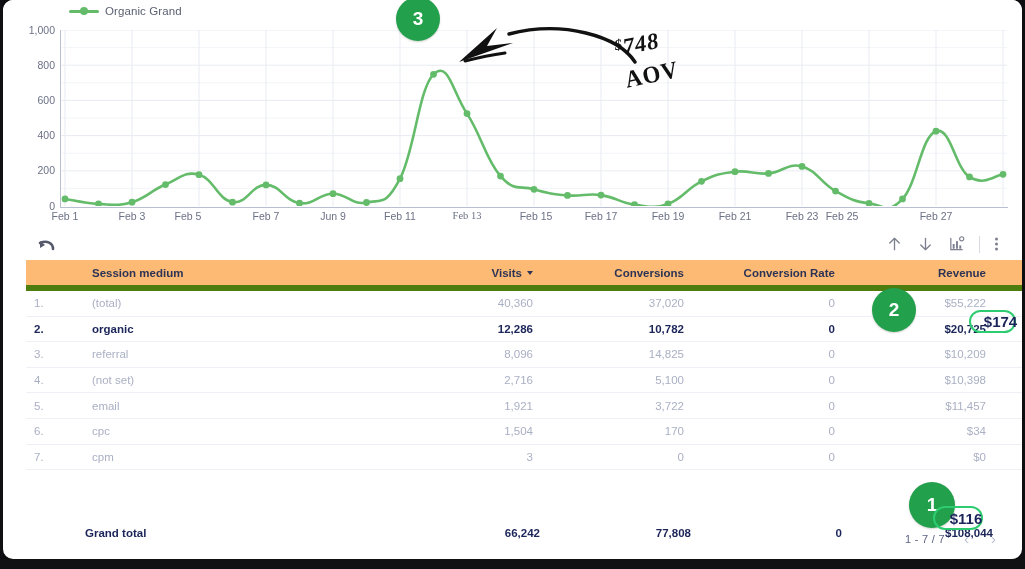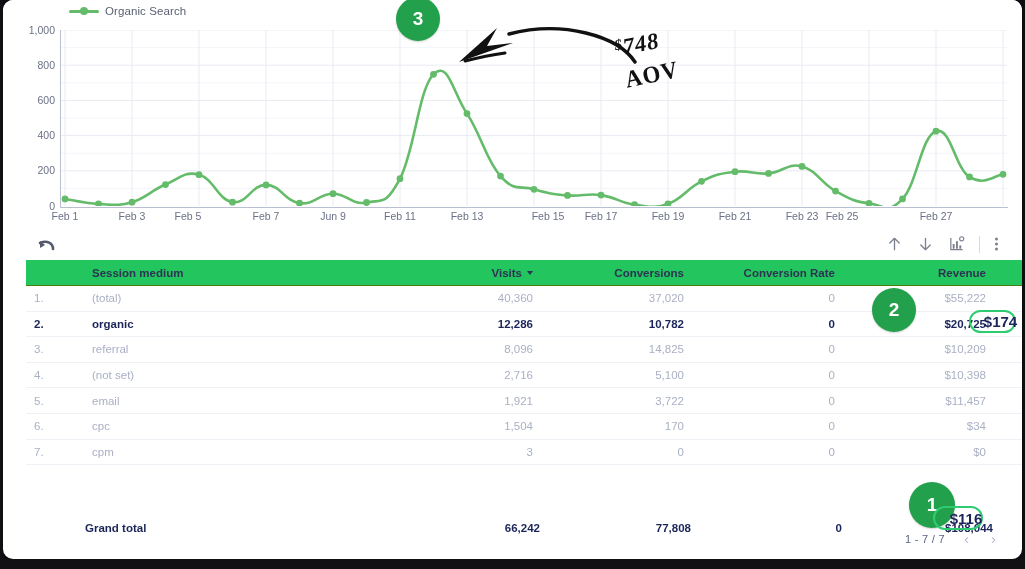--- a/index.html
+++ b/index.html
@@ -84,23 +84,23 @@
   #table-toolbar{position:absolute;left:0;top:232px;width:1019px;height:28px;background:#fff;}
   #undo-btn{position:absolute;left:33px;top:5px;width:20px;height:18px;}
   #toolbar-right{position:absolute;right:23px;top:3px;display:flex;align-items:center;gap:14px;}
   .tb-ico{width:17px;height:18px;display:block;opacity:.72;}
   #tb-div{width:1px;height:17px;background:#d8dae2;}
 
   
   #table-wrap{position:absolute;left:23px;top:260px;width:987px;}
   table{border-collapse:collapse;width:987px;table-layout:fixed;font-size:11.5px;}
   thead th{
-    background:#22c55e;color:#2c3354;font-weight:bold;
+    background:#fdba74;color:#2c3354;font-weight:bold;
     font-size:11.5px;height:25px;padding:0 8px;vertical-align:middle;
-    border-bottom:1px solid #4d7c0f;
+    border-bottom:6px solid #4d7c0f;
   }
   th.c-rank{width:42px;text-align:left;}
   th.c-dim{width:300px;text-align:left;}
   th.c-num{text-align:right;}
   th.c-visits{width:125px;}
   th.c-conv{width:135px;}
   th.c-rate{width:135px;}
   th.c-rev{width:135px;}
   th.c-aov{width:145px;padding-right:12px;}
   .sort-caret{display:inline-block;margin-left:5px;width:0;height:0;
@@ -141,21 +141,21 @@
 
 <div id="left-strip"></div>
 <div id="right-strip"></div>
 
 <div id="app-card">
 
   <div id="chart-panel">
 
     <div id="legend">
       <span class="lg-mark"></span>
-      <span class="lg-label">Organic Search</span>
+      <span class="lg-label">Organic Grand</span>
     </div>
 
     <div id="ylabels">
       <span class="ylabel" style="top:-6px;">1,000</span>
       <span class="ylabel" style="top:29px;">800</span>
       <span class="ylabel" style="top:64px;padding-left:12px;">600</span>
       <span class="ylabel" style="top:99px;">400</span>
       <span class="ylabel" style="top:134px;">200</span>
       <span class="ylabel" style="top:170px;">0</span>
     </div>
@@ -220,22 +220,22 @@
         </svg>
     </div>
 
     <div id="xlabels">
         <span class="xlabel" style="left: 5px;">Feb 1</span>
         <span class="xlabel" style="left: 72px;">Feb 3</span>
         <span class="xlabel" style="left: 128px;">Feb 5</span>
         <span class="xlabel" style="left: 206px;">Feb 7</span>
         <span class="xlabel" style="left: 273px;">Jun 9</span>
         <span class="xlabel" style="left: 340px;">Feb 11</span>
-        <span class="xlabel" style="left: 407px;">Feb 13</span>
-        <span class="xlabel" style="left: 488px;">Feb 15</span>
+        <span class="xlabel" style="left: 407px; font-family: Liberation Serif, serif;">Feb 13</span>
+        <span class="xlabel" style="left: 476px;">Feb 15</span>
         <span class="xlabel" style="left: 541px;">Feb 17</span>
         <span class="xlabel" style="left: 608px;">Feb 19</span>
         <span class="xlabel" style="left: 675px;">Feb 21</span>
         <span class="xlabel" style="left: 742px;">Feb 23</span>
         <span class="xlabel" style="left: 782px;">Feb 25</span>
         <span class="xlabel" style="left: 876px;">Feb 27</span>
       </div>
 
     <div class="badge" id="badge-3">3</div>
 

